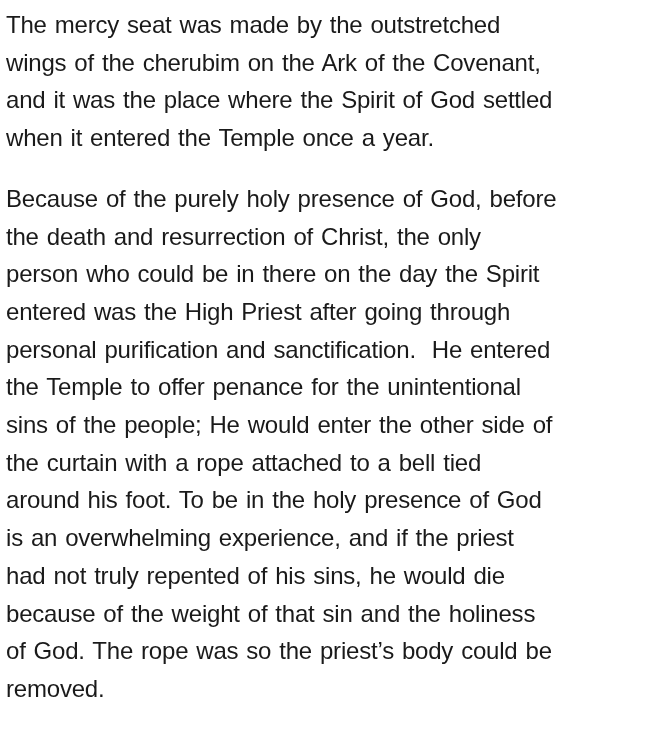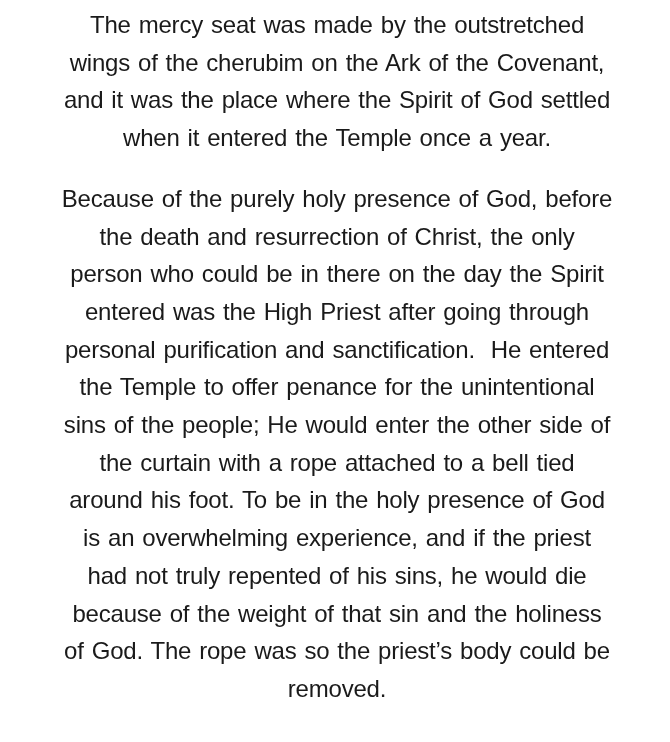--- a/index.html
+++ b/index.html
@@ -20,21 +20,20 @@
     font-size: 24px;
     font-weight: 400;
     line-height: 37.7px;
     color: #1a1a1a;
   }
   .paragraph {
     margin: 0 0 23px 0;
     white-space: pre;       
     word-spacing: 1.5px;    
     letter-spacing: -0.2px;
-    text-align: center;
   }
 </style>
 </head>
 <body>
 
 <div class="document">
   <p class="paragraph">The mercy seat was made by the outstretched
 wings of the cherubim on the Ark of the Covenant,
 and it was the place where the Spirit of God settled
 when it entered the Temple once a year.</p>

